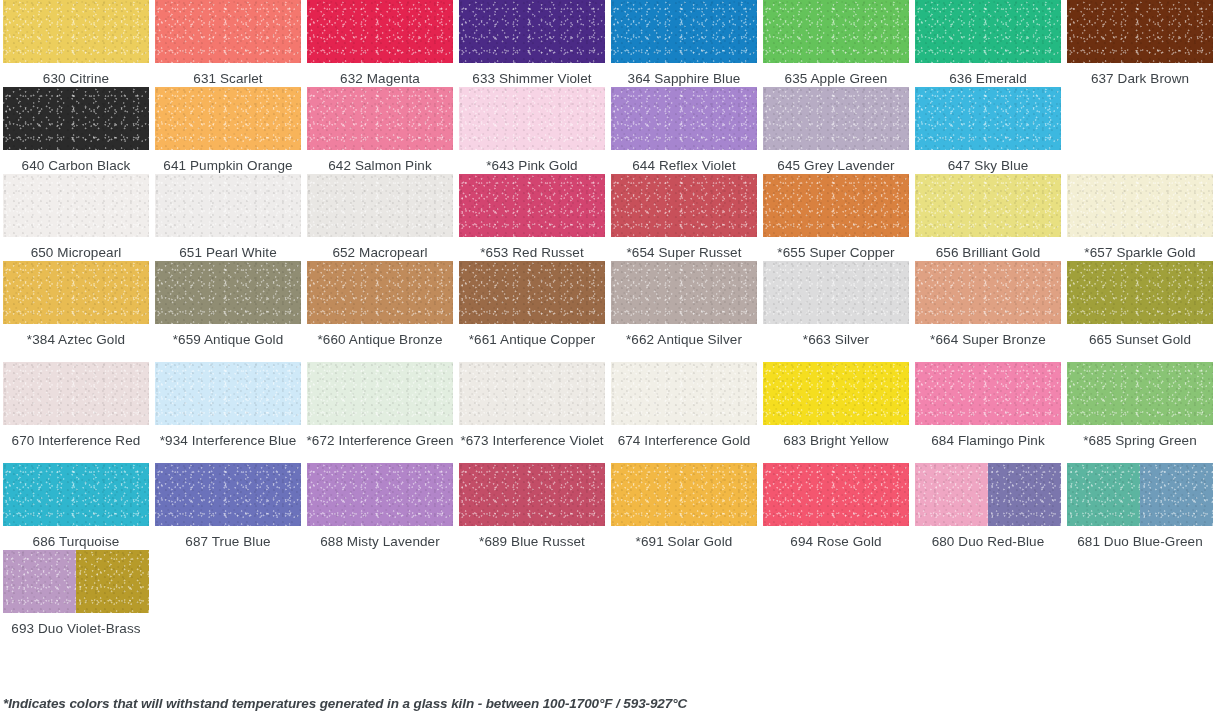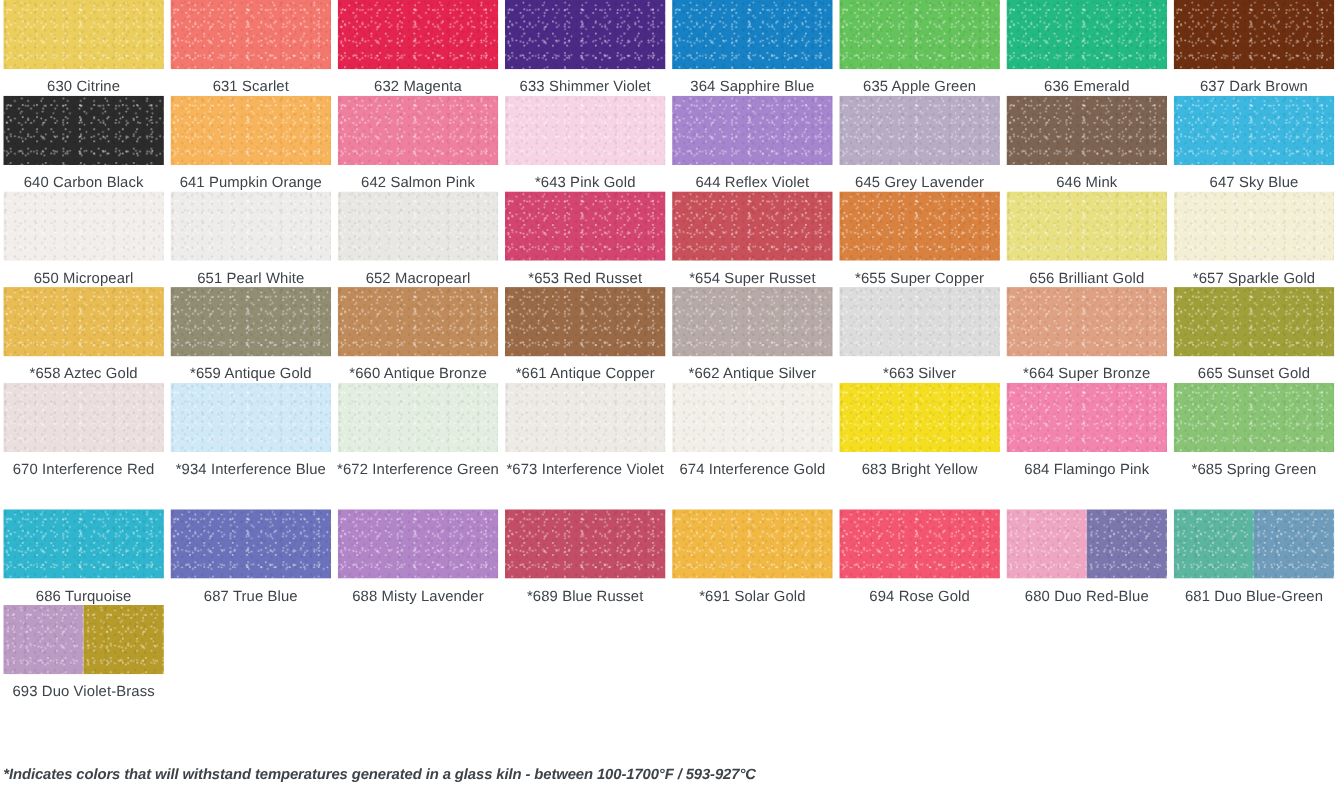--- a/index.html
+++ b/index.html
@@ -32,20 +32,21 @@
     margin: 0;
     display: flex;
     flex-direction: column;
     align-items: center;
   }
 
   
   .swatch-row {
     display: flex;
     width: 1216px;
+    align-items: center;
   }
 
   .chip {
     width: 146px;
     height: 63px;
     position: relative;
     overflow: hidden;
     display: flex;
     flex-direction: row;
   }
@@ -194,26 +195,20 @@
         </div>
         <div class="chip-label">644 Reflex Violet</div>
       </div>
       <div class="swatch-cell">
         <div class="chip" title="645 Grey Lavender">
           <div class="half" style="background: rgb(183, 172, 196);"></div>
         </div>
         <div class="chip-label">645 Grey Lavender</div>
       </div>
       <div class="swatch-cell">
-        <div class="chip" title="646 Mink">
-          <div class="half" style="background: rgb(125, 99, 81);"></div>
-        </div>
-        <div class="chip-label">646 Mink</div>
-      </div>
-      <div class="swatch-cell">
         <div class="chip" title="647 Sky Blue">
           <div class="half" style="background: rgb(60, 184, 224);"></div>
         </div>
         <div class="chip-label">647 Sky Blue</div>
       </div>
     </div>
     <div class="swatch-row">
       <div class="swatch-cell">
         <div class="chip" title="650 Micropearl">
           <div class="half" style="background: rgb(241, 238, 236);"></div>
@@ -261,21 +256,21 @@
           <div class="half" style="background: rgb(243, 239, 212);"></div>
         </div>
         <div class="chip-label">*657 Sparkle Gold</div>
       </div>
     </div>
     <div class="swatch-row">
       <div class="swatch-cell">
         <div class="chip" title="*658 Aztec Gold">
           <div class="half" style="background: rgb(232, 188, 82);"></div>
         </div>
-        <div class="chip-label">*658 Aztec Gold</div>
+        <div class="chip-label">*384 Aztec Gold</div>
       </div>
       <div class="swatch-cell">
         <div class="chip" title="*659 Antique Gold">
           <div class="half" style="background: rgb(144, 141, 115);"></div>
         </div>
         <div class="chip-label">*659 Antique Gold</div>
       </div>
       <div class="swatch-cell">
         <div class="chip" title="*660 Antique Bronze">
           <div class="half" style="background: rgb(192, 139, 91);"></div>

